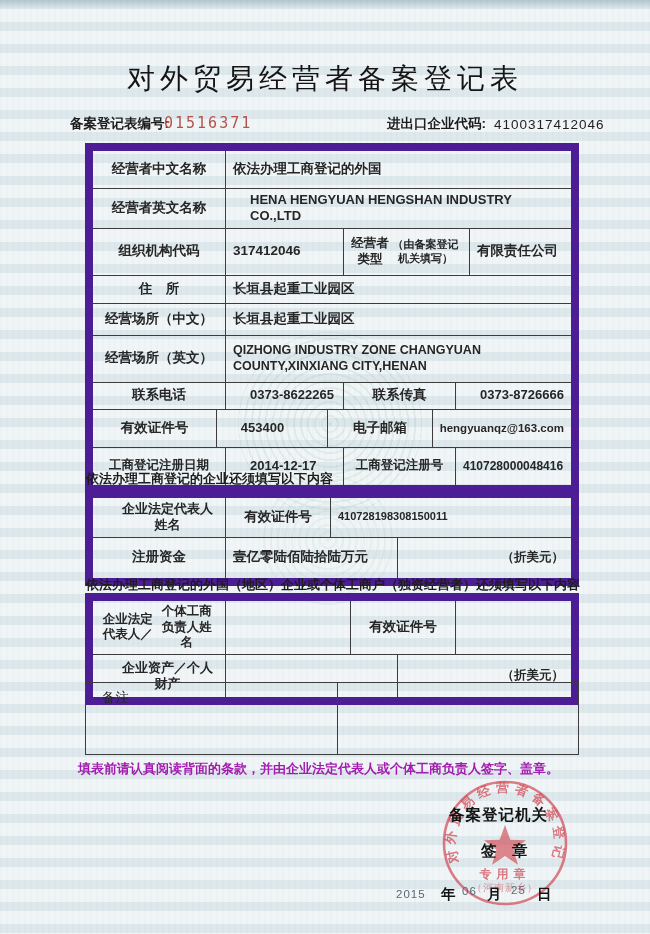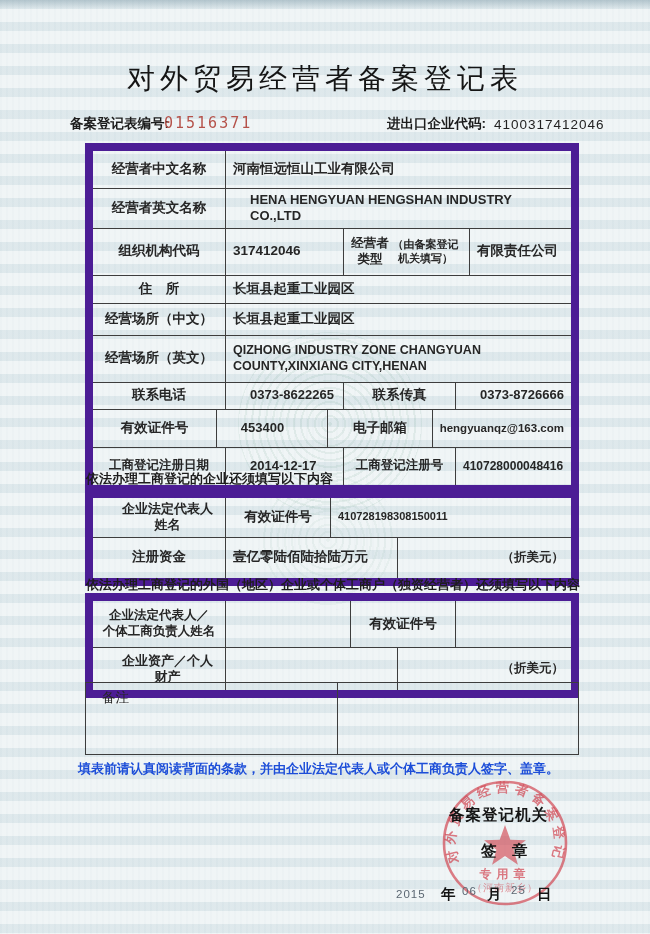--- a/index.html
+++ b/index.html
@@ -33,37 +33,37 @@
   .row:first-child{border-top:none;}
   .cell{box-sizing:border-box;padding:3px 7px;display:flex;align-items:center;
     font-size:13.5px;border-left:1px solid #3d3d3d;line-height:1.25;}
   .cell:first-child{border-left:none;}
   .lab{width:132px;justify-content:center;text-align:center;}
   .v{flex:1;}
   .v1{width:118px;}
   .l2{width:112px;justify-content:center;text-align:center;}
   .l2w{width:126px;justify-content:center;text-align:center;}
   .v2{flex:1;}
-  .stack{display:flex;flex-direction:column;justify-content:center;text-align:center;}
+  .stack{display:flex;flex-direction:row;justify-content:center;text-align:center;}
   .f11{font-size:11px;}
   .f115{font-size:11.5px;}
   .f12{font-size:12px;}
   .f125{font-size:12.5px;}
   .f13{font-size:13px;padding-left:24px;}
   .h26{min-height:26px}.h27{min-height:27px}.h31{min-height:31px}.h35{min-height:35px}
   .h37{min-height:37px}.h38{min-height:38px}.h40{min-height:40px}.h42{min-height:42px}.h46{min-height:46px}
   .sec-heading{position:absolute;left:86px;font-size:13px;font-weight:bold;color:#1d1d1d;white-space:nowrap;}
   .cap-cell{width:172px;}
   .usd{flex:1;justify-content:flex-end;text-align:right;border-left:1px solid #3d3d3d;}
   .remarks{position:absolute;left:85px;top:682px;width:494px;height:73px;
     border:1.5px solid #3d3d3d;box-sizing:border-box;}
   .remarks .divider{position:absolute;left:251px;top:0;bottom:0;width:1px;background:#3d3d3d;}
   .remarks .rlabel{position:absolute;left:16px;top:6px;font-size:13.5px;}
   .footnote{position:absolute;left:78px;top:760px;width:500px;
-    font-size:13px;font-weight:600;color:#1d4ed8;}
+    font-size:13px;font-weight:600;color:#a21caf;}
   
   .auth-name{position:absolute;left:449px;top:805px;font-size:15.5px;font-weight:bold;
     letter-spacing:1px;color:#141414;z-index:3;}
   .sign{position:absolute;left:481px;top:841px;font-size:15.5px;font-weight:bold;color:#141414;z-index:3;}
   .dt{position:absolute;z-index:3;}
   .dt-num{font-size:11.5px;color:#5b6772;letter-spacing:1px;}
   .dt-unit{font-size:14.5px;font-weight:bold;color:#141414;}
   .seal{position:absolute;left:439px;top:777px;z-index:2;opacity:.88;}
   .seal text{fill:rgba(208,62,74,0.78);}
   .ring-text{font-size:13px;font-weight:bold;letter-spacing:5px;}
@@ -81,21 +81,21 @@
   <h1 class="title">对外贸易经营者备案登记表</h1>
 
   <span class="abs meta-label" style="left:70px;top:115px">备案登记表编号:</span>
   <span class="abs serial" style="left:164px;top:114px">01516371</span>
   <span class="abs meta-label" style="left:387px;top:115px">进出口企业代码:</span>
   <span class="abs code-value" style="left:494px;top:117px">4100317412046</span>
 
   <div class="tbl" style="top:143px">
     <div class="row h37">
       <div class="cell lab">经营者中文名称</div>
-      <div class="cell v">河南恒远恒山工业有限公司</div>
+      <div class="cell v">依法办理工商登记的外国</div>
     </div>
     <div class="row h35">
       <div class="cell lab">经营者英文名称</div>
       <div class="cell v f13">HENA HENGYUAN HENGSHAN INDUSTRY CO.,LTD</div>
     </div>
     <div class="row h46">
       <div class="cell lab">组织机构代码</div>
       <div class="cell v1">317412046</div>
       <div class="cell l2w">
         <span class="f125">经营者类型</span>

